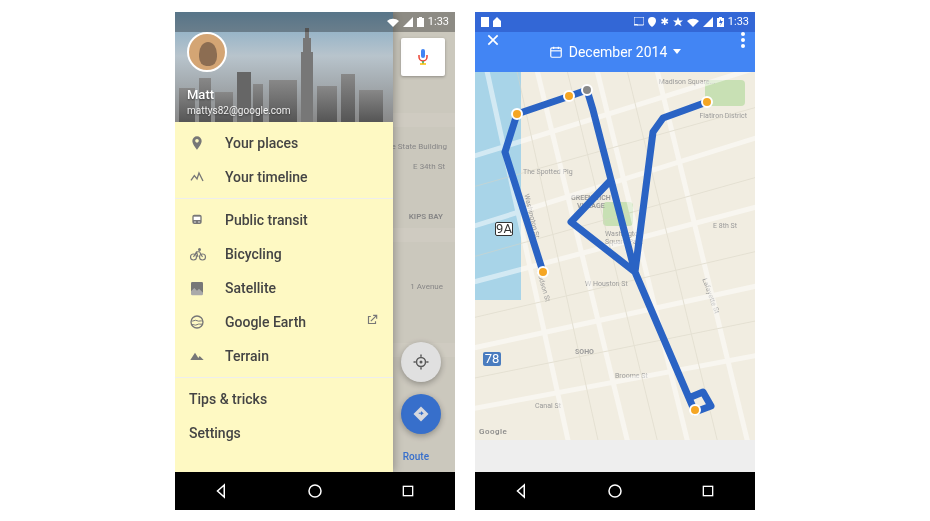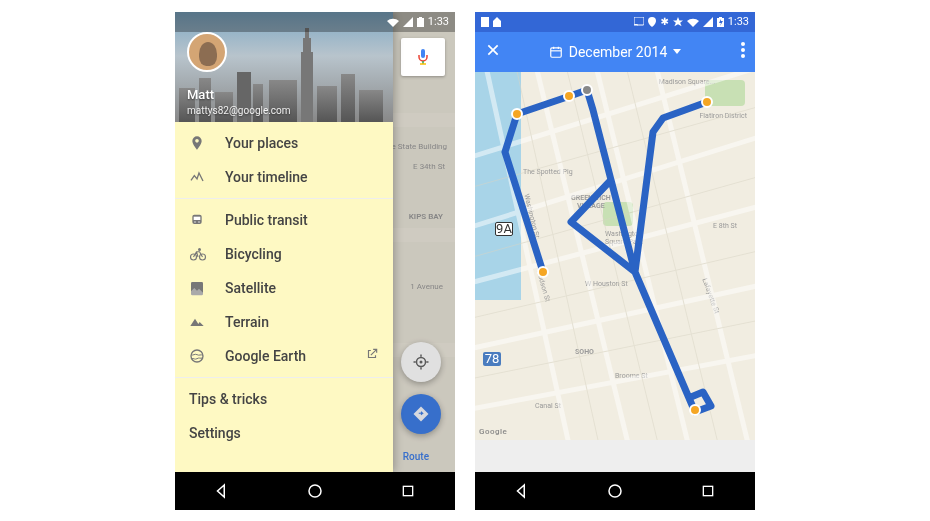--- a/index.html
+++ b/index.html
@@ -34,21 +34,21 @@
   .d-item.noicon { padding-left:14px; }
   .scrim { position:absolute; inset:0; background:rgba(0,0,0,0.12); z-index:3; }
   .fab { position:absolute; right:14px; width:40px; height:40px; border-radius:50%; display:flex; align-items:center; justify-content:center; box-shadow:0 2px 6px rgba(0,0,0,0.3); }
   .fab-loc { bottom:90px; background:#fff; color:#555; }
   .fab-dir { bottom:38px; background:#3f7fe8; color:#fff; }
   .route-lbl { position:absolute; bottom:10px; right:26px; color:#3f7fe8; font-size:10px; font-weight:500; }
   .search-chip { position:absolute; top:26px; right:10px; width:44px; height:38px; background:#fff; border-radius:2px; box-shadow:0 1px 3px rgba(0,0,0,0.3); display:flex; align-items:center; justify-content:center; z-index:4;}
 
   
   .p2 .status-bar { background:#3367d6; }
-  .tl-header { position:absolute; top:20px; left:0; right:0; height:40px; background:#4285f4; color:#fff; display:flex; align-items:center; padding:0 10px; z-index:5; }
+  .tl-header { position:absolute; top:20px; left:0; right:0; height:40px; background:#4285f4; color:#fff; display:flex; padding:0 10px; z-index:5; }
   .tl-title { flex:1; display:flex; align-items:center; justify-content:center; gap:6px; font-size:14px; font-weight:400; }
   .tl-map { position:absolute; top:60px; left:0; right:0; bottom:32px; background:#f1ede1; overflow:hidden; }
   .water { position:absolute; left:0; top:0; width:46px; height:62%; background:#a8d4e8; }
   .parkblob { position:absolute; background:#c8e0b4; border-radius:4px; }
   .map2-label { position:absolute; color:#999; font-size:7px; white-space:nowrap; }
   .tl-footer { position:absolute; bottom:0; left:0; right:0; height:32px; background:#fff; display:flex; align-items:center; padding:0 10px; border-top:1px solid #ddd; }
   .tl-day { font-size:13px; font-weight:500; color:#222; }
   .tl-dow { font-size:9px; color:#888; margin-left:2px; }
   .rt-marker { position:absolute; width:12px; height:12px; border-radius:50%; background:#f5a623; border:2px solid #fff; z-index:3; }
   svg.route { position:absolute; inset:0; z-index:2; }
@@ -163,36 +163,36 @@
               <svg width="16" height="16" viewBox="0 0 24 24">
                 <rect x="3" y="3" width="18" height="18" rx="2" fill="#777"></rect>
                 <path d="M3 17l5-5 4 4 3-3 6 6v2a2 2 0 0 1-2 2H5a2 2 0 0 1-2-2z" fill="#aaa"></path>
               </svg>
             </span>
           <span>Satellite</span>
         </div>
         <div class="d-item">
           <span class="icon">
               <svg width="16" height="16" viewBox="0 0 24 24">
-                <path fill="#777" d="M2 18l7-11 5 8 2-3 6 6z"></path>
-              </svg>
-            </span>
-          <span>Terrain</span>
-        </div>
-        <div class="d-item">
-          <span class="icon">
-              <svg width="16" height="16" viewBox="0 0 24 24">
                 <circle cx="12" cy="12" r="9" fill="none" stroke="#777" stroke-width="2"></circle>
                 <path d="M3 10c3 2 6-2 9 0s6-1 9 1M4 16c3-1 5 2 8 0s5 0 8-1" fill="none" stroke="#777" stroke-width="1.5"></path>
               </svg>
             </span>
           <span>Google Earth</span>
           <span class="trail"><svg width="14" height="14" viewBox="0 0 24 24">
                 <path fill="#777" d="M14 3h7v7h-2V6.4l-8.3 8.3-1.4-1.4L17.6 5H14zM5 5h5v2H7v10h10v-3h2v5H5z"></path>
               </svg></span>
+        </div>
+        <div class="d-item">
+          <span class="icon">
+              <svg width="16" height="16" viewBox="0 0 24 24">
+                <path fill="#777" d="M2 18l7-11 5 8 2-3 6 6z"></path>
+              </svg>
+            </span>
+          <span>Terrain</span>
         </div>
       </div>
 
       <div class="d-section" style="border:0">
         <div class="d-item noicon">
           <span>Tips &amp; tricks</span>
         </div>
         <div class="d-item noicon">
           <span>Settings</span>
         </div>

